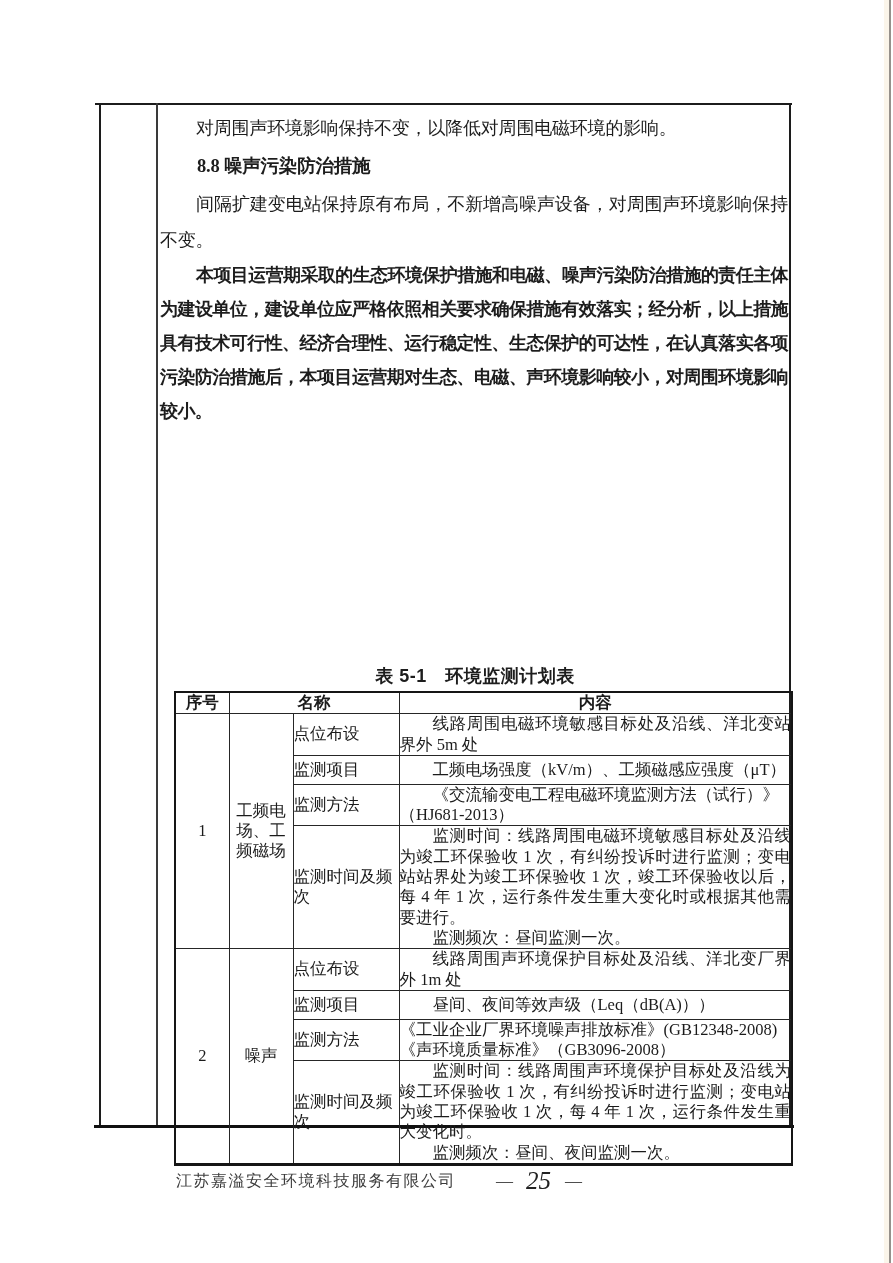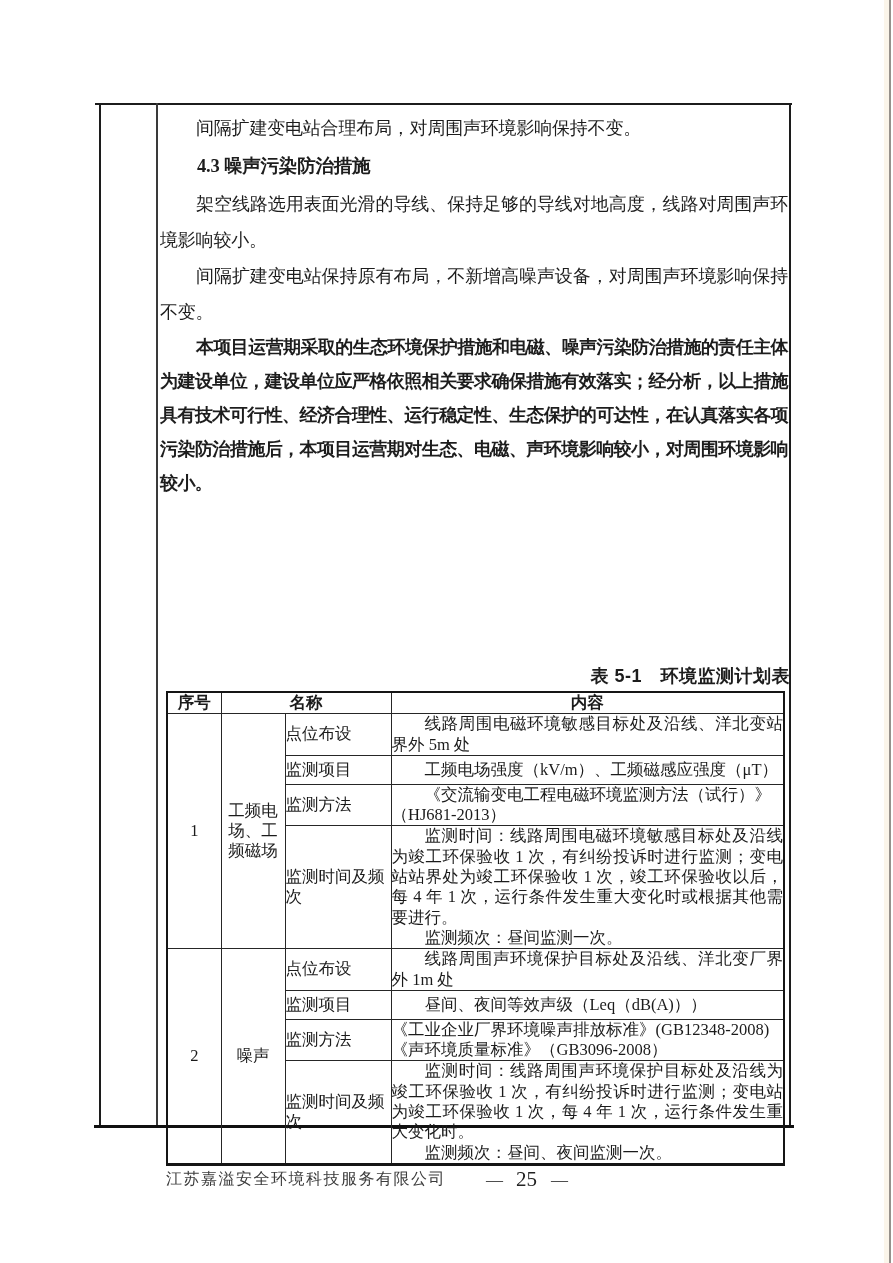--- a/index.html
+++ b/index.html
@@ -29,63 +29,62 @@
     font-size:18.5px;font-weight:bold;line-height:40px;margin:0;text-indent:2em;
     font-family:"Liberation Serif",serif;text-align:left;
   }
   .bold-para{
     font-family:"Liberation Sans",sans-serif;font-weight:bold;
     font-size:18px;line-height:34px;text-indent:2em;letter-spacing:-0.6px;
   }
 
   .table-section{position:absolute;left:160px;top:663px;width:630px;}
   .tbl-title{
-    text-align:right;font-weight:bold;font-size:18px;line-height:26px;height:28px;
+    text-align:center;font-weight:bold;font-size:18px;line-height:26px;height:28px;
     font-family:"Liberation Sans",sans-serif;letter-spacing:0.5px;
   }
   table.monitor{
-    border-collapse:collapse;table-layout:fixed;width:617px;margin-left:6px;
+    border-collapse:collapse;table-layout:fixed;width:617px;margin-left:14px;
     font-size:16.5px;line-height:20.3px;color:#1b1b1b;
     border:2px solid #151515;border-bottom-width:3px;
   }
   table.monitor td{border:1px solid #262626;padding:0;overflow:hidden;}
   td.lab{text-align:left;vertical-align:middle;padding:0 8px;}
   td.num{text-align:center;vertical-align:middle;}
   td.name{text-align:center;vertical-align:middle;padding:0 2px;}
   td.hd{text-align:center;vertical-align:middle;font-weight:bold;}
   td.cnt{vertical-align:middle;padding:0 3px;text-align:justify;}
   td.cnt p{margin:0;}
   .ind{text-indent:2em;}
   tr.h19{height:19px;} tr.h39{height:39px;} tr.h21{height:29px;}
   tr.h40{height:40px;} tr.h101{height:101px;} tr.h102{height:102px;}
 
-  .footer{position:absolute;left:166px;top:1167px;display:flex;align-items:center;}
+  .footer{position:absolute;left:176px;top:1167px;display:flex;align-items:center;}
   .company{font-size:16px;color:#3c3c3c;letter-spacing:1.5px;}
   .pg-dash{font-size:17px;color:#2e2e2e;margin:0 14px;letter-spacing:-1px;}
   .pg-dash.first{margin-left:40px;}
-  .pg-num{font-size:21px;color:#222;}
+  .pg-num{font-size:25px;color:#222;font-style:italic;}
 </style>
 </head>
 <body>
 
 <div class="page">
 
   <div class="scan-stripe"></div>
   <div class="scan-line"></div>
 
   <div class="fl fl-top"></div>
   <div class="fl fl-left-outer"></div>
   <div class="fl fl-left-inner"></div>
   <div class="fl fl-right"></div>
   <div class="fl fl-bottom"></div>
 
   <div class="content">
-    <p class="para">间隔扩建变电站合理布局，对周围声环境影响保持不变。</p>
-    <p class="sec-heading">4.3 噪声污染防治措施</p>
-    <p class="para">架空线路选用表面光滑的导线、保持足够的导线对地高度，线路对周围声环境影响较小。</p>
+    <p class="para">对周围声环境影响保持不变，以降低对周围电磁环境的影响。</p>
+    <p class="sec-heading">8.8 噪声污染防治措施</p>
     <p class="para">间隔扩建变电站保持原有布局，不新增高噪声设备，对周围声环境影响保持不变。</p>
     <p class="bold-para">本项目运营期采取的生态环境保护措施和电磁、噪声污染防治措施的责任主体为建设单位，建设单位应严格依照相关要求确保措施有效落实；经分析，以上措施具有技术可行性、经济合理性、运行稳定性、生态保护的可达性，在认真落实各项污染防治措施后，本项目运营期对生态、电磁、声环境影响较小，对周围环境影响较小。</p>
   </div>
 
   <div class="table-section">
     <div class="tbl-title">表 5-1　环境监测计划表</div>
     <table class="monitor">
       <colgroup>
         <col style="width:54px">
           <col style="width:64px">

